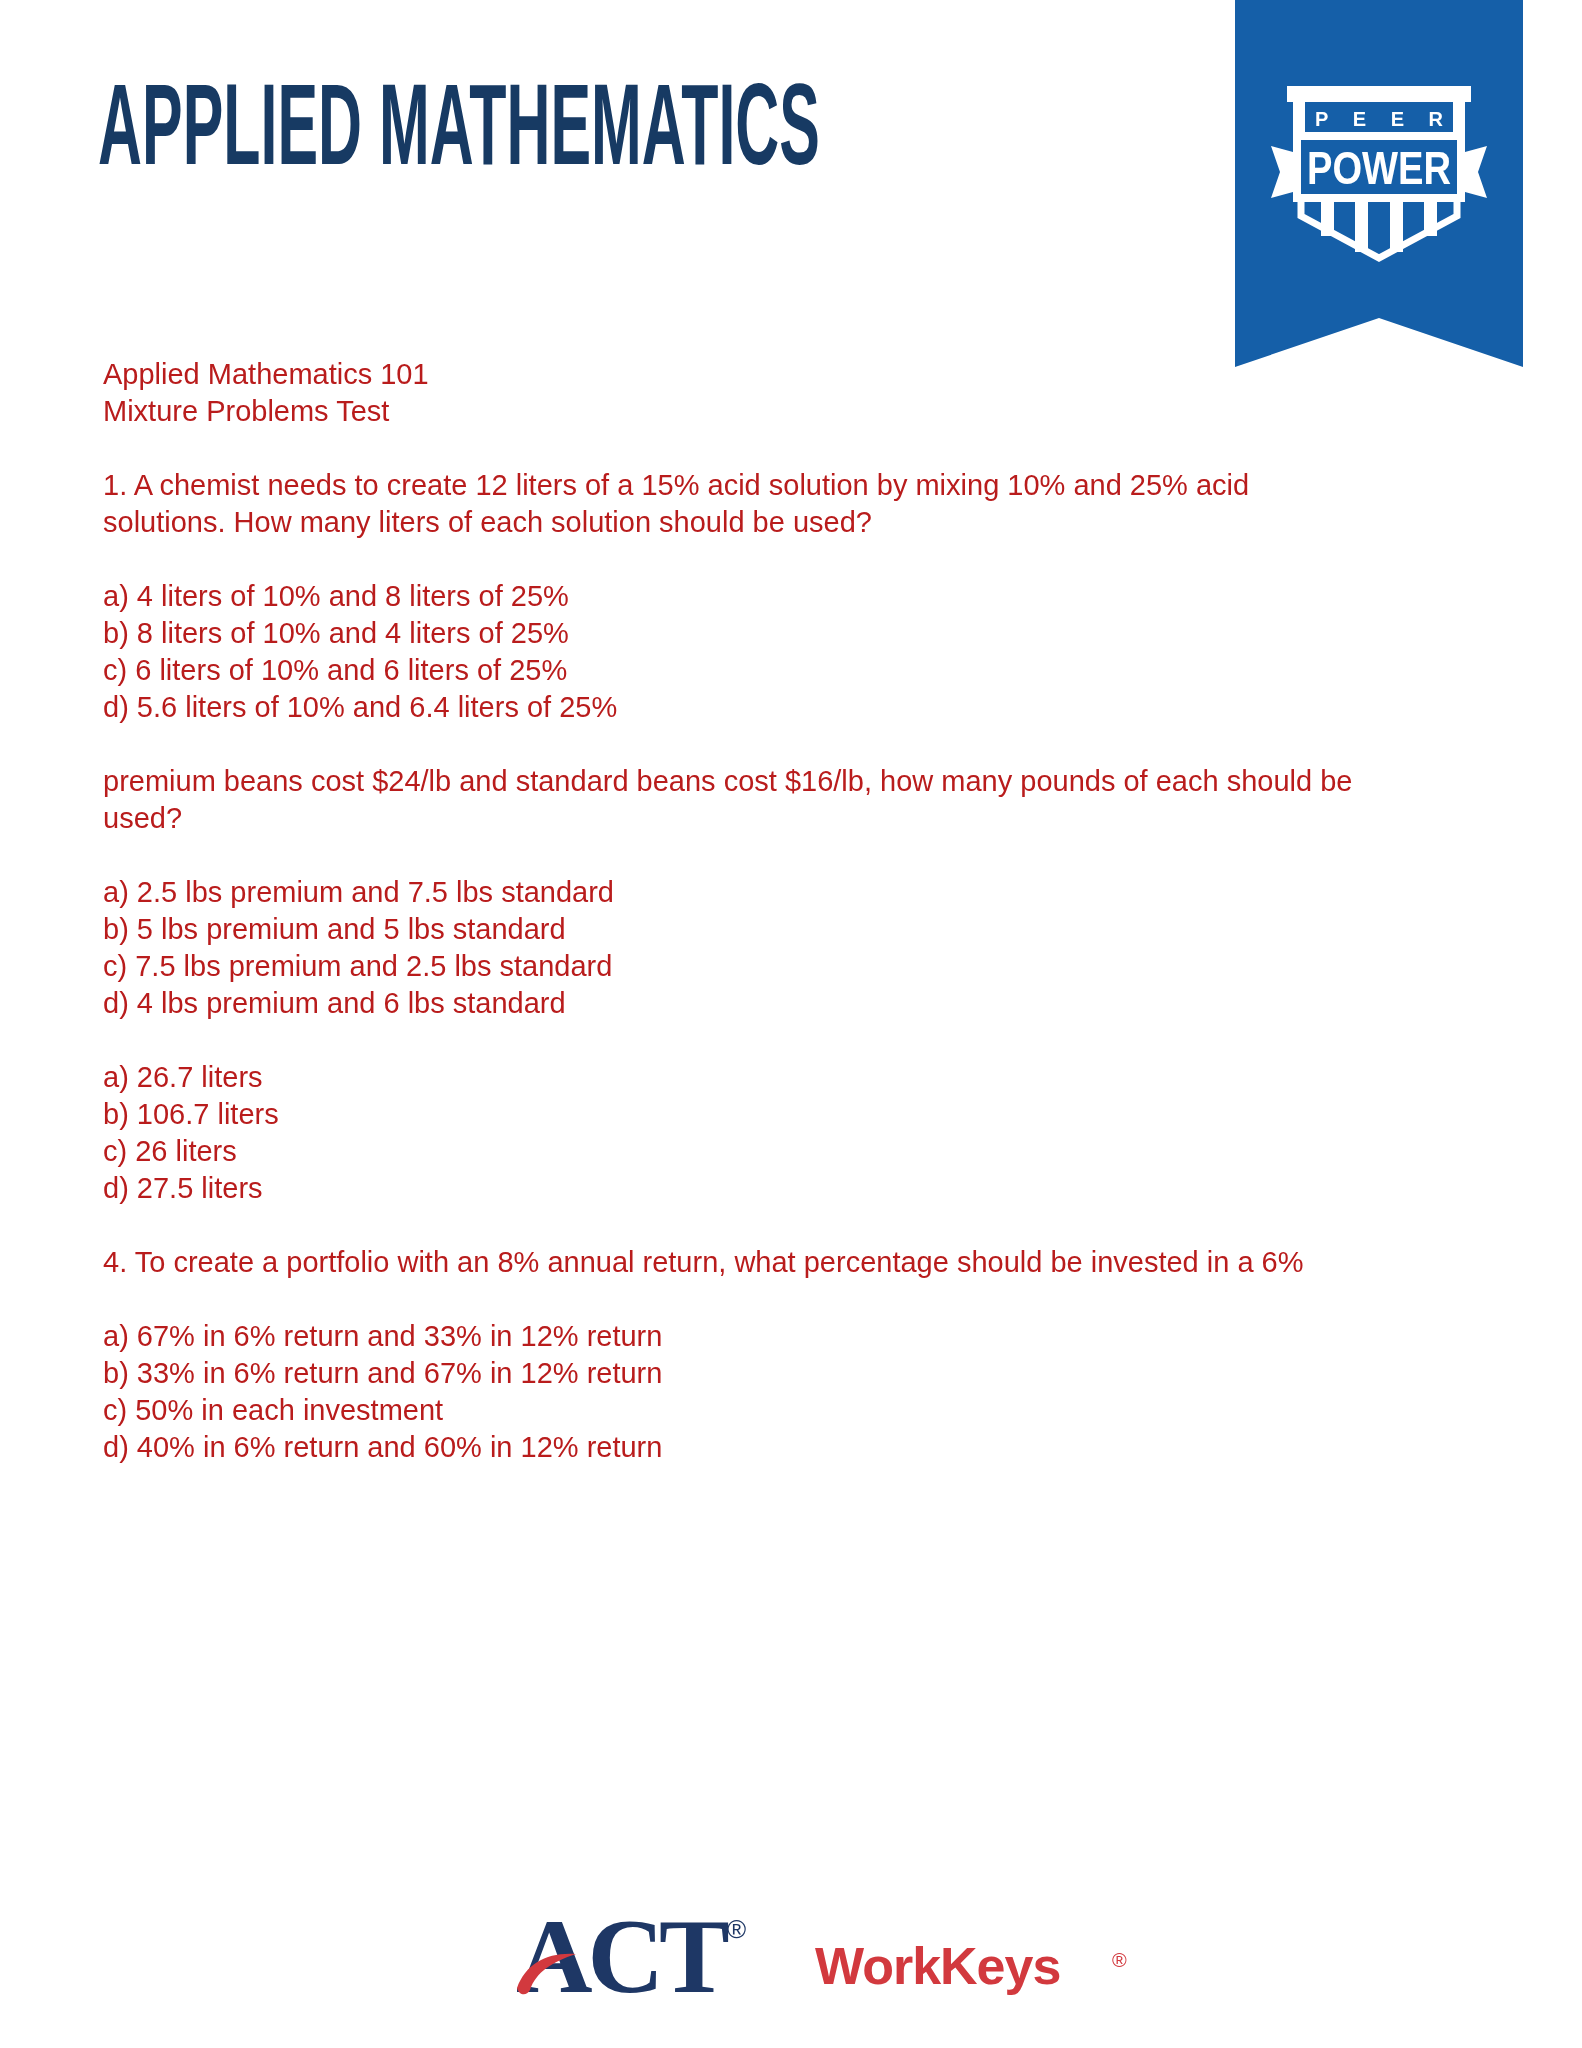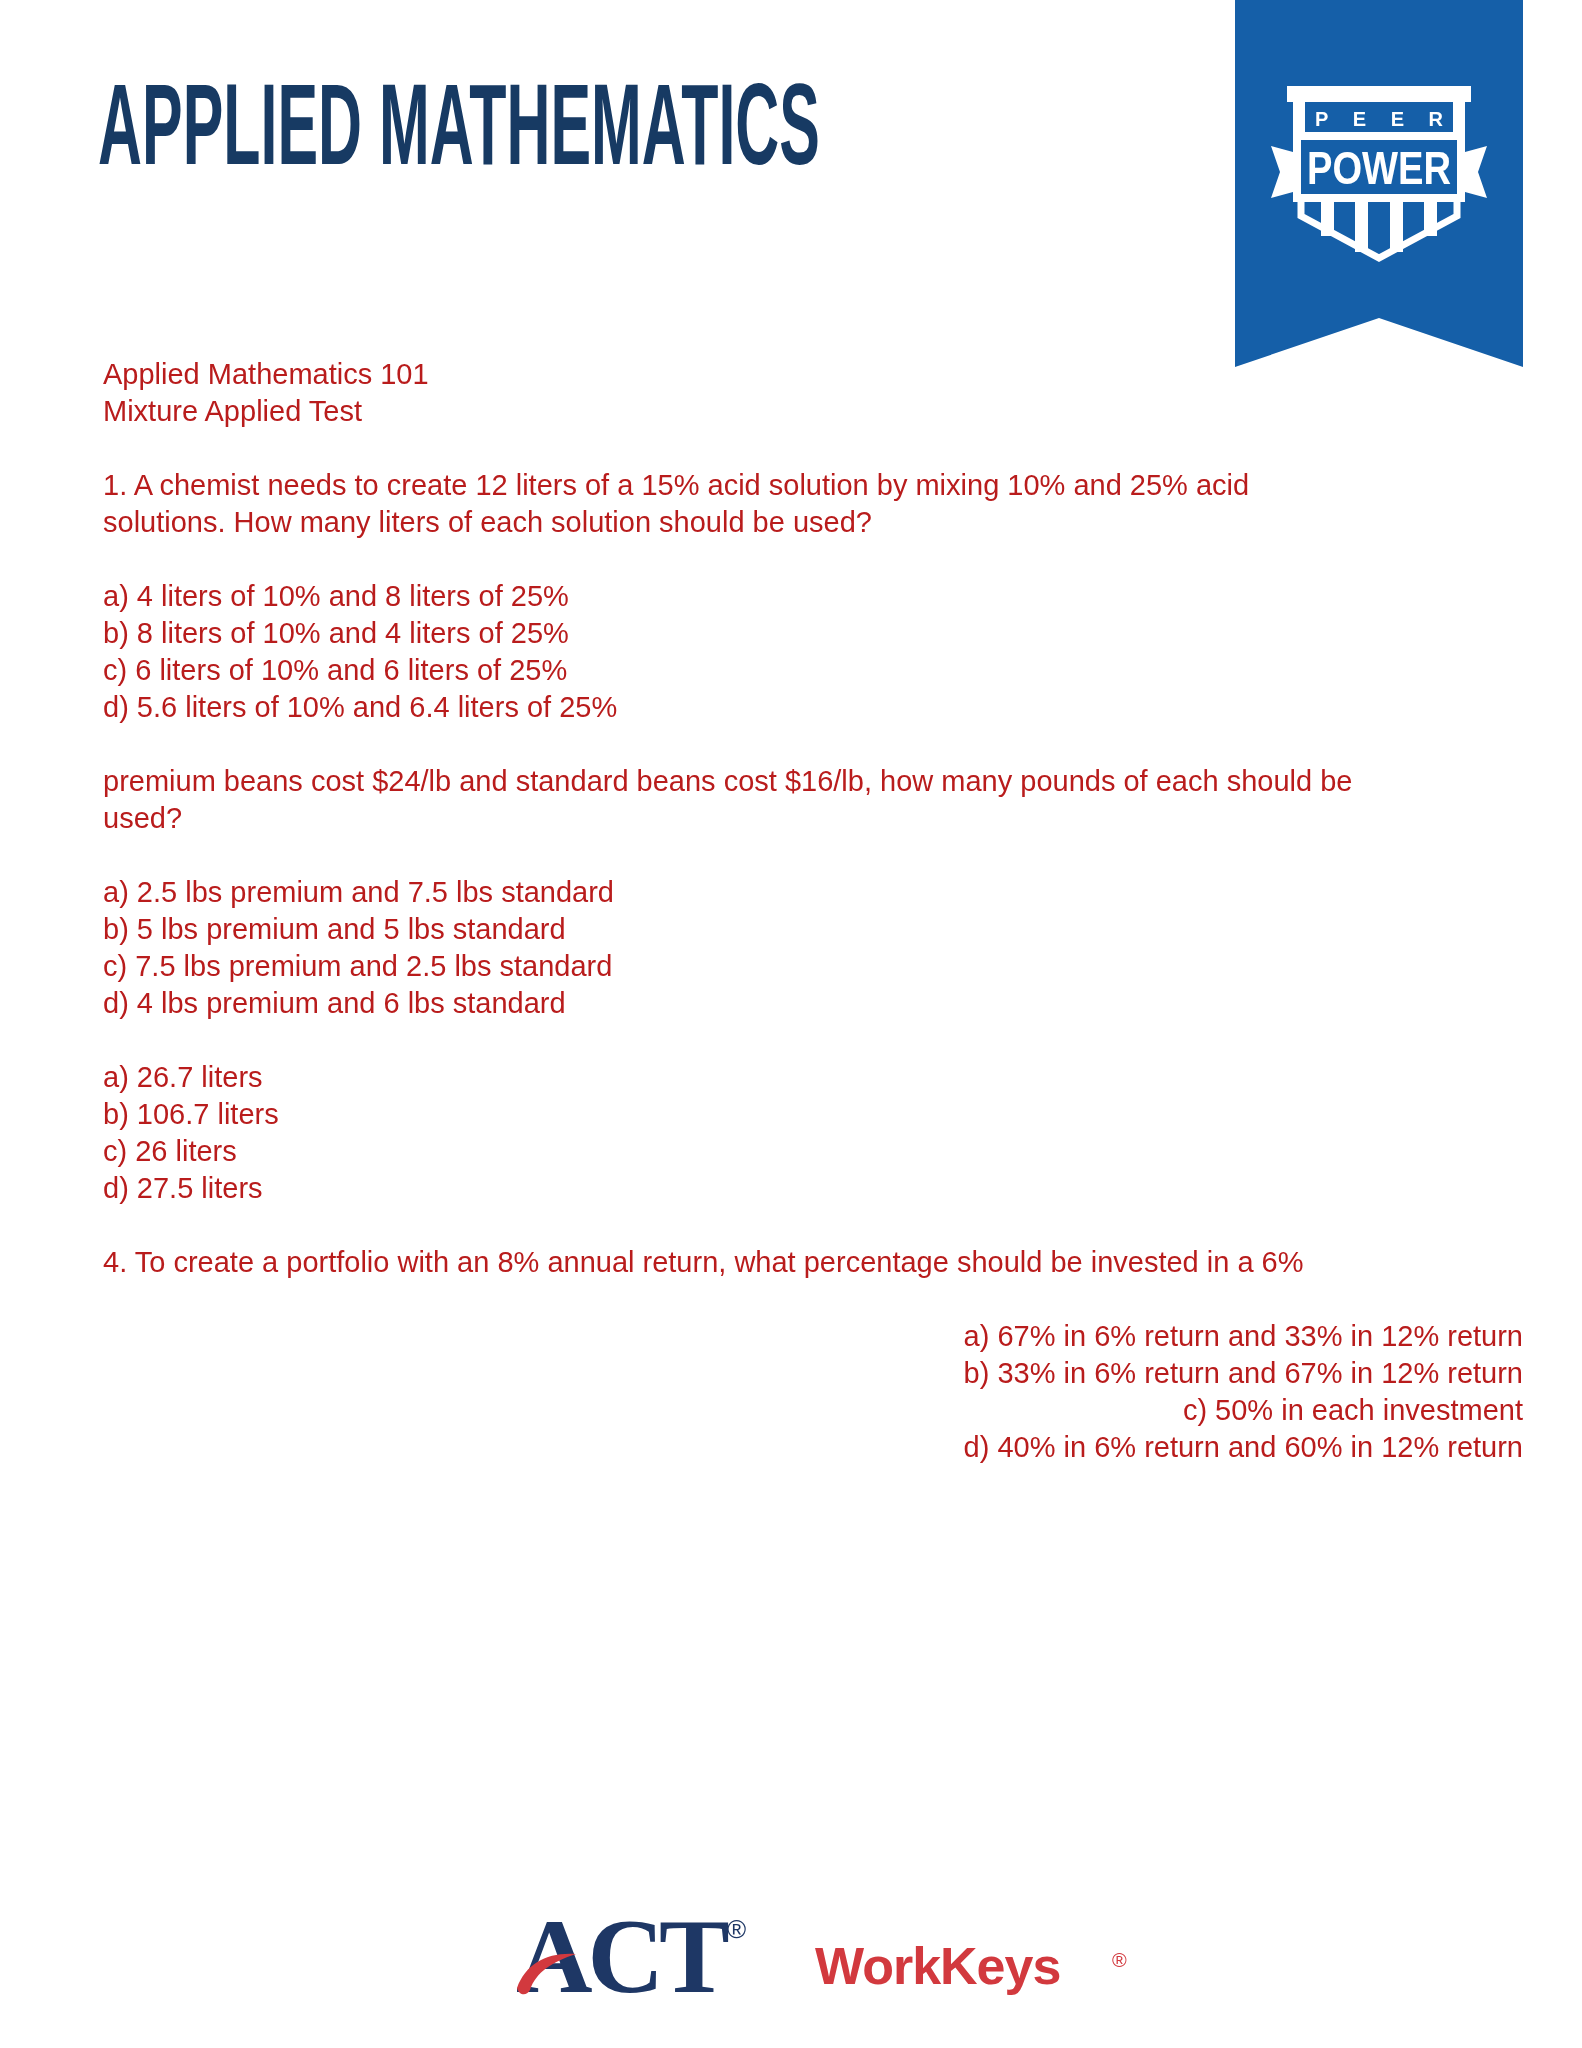--- a/index.html
+++ b/index.html
@@ -38,21 +38,21 @@
   .body-text {
     position:absolute;
     left:103px;
     top:356px;
     width:1420px;
     color:#b91c1c;
     font-size:29px;
     line-height:37px;
   }
   .para { margin-bottom:37px; }
-  .para:last-child { margin-bottom:0;text-align:right; }
+  .para:last-child { margin-bottom:0; }
   .line { white-space:nowrap; }
 
   
   .act-text {
     position:absolute; left:516px; top:1904px;
     font-family:"Liberation Serif", serif;
     font-weight:700; font-size:106px; line-height:1;
     letter-spacing:-5px; color:#1E3765;
   }
   .act-reg {
@@ -100,21 +100,21 @@
     <rect x="155" y="202" width="13" height="50" fill="#ffffff"></rect>
     <rect x="189" y="202" width="13" height="34" fill="#ffffff"></rect>
 
     <path d="M66 202 L66 216 L144 258 L222 216 L222 202" fill="none" stroke="#ffffff" stroke-width="7"></path>
   </svg>
 
   <div class="body-text">
 
     <div class="para">
       <div class="line">Applied Mathematics 101</div>
-      <div class="line">Mixture Applied Test</div>
+      <div class="line">Mixture Problems Test</div>
     </div>
 
 
     <div class="para">
       <div class="line">1. A chemist needs to create 12 liters of a 15% acid solution by mixing 10% and 25% acid</div>
       <div class="line">solutions. How many liters of each solution should be used?</div>
     </div>
     <div class="para">
       <div class="line">a) 4 liters of 10% and 8 liters of 25%</div>
       <div class="line">b) 8 liters of 10% and 4 liters of 25%</div>

